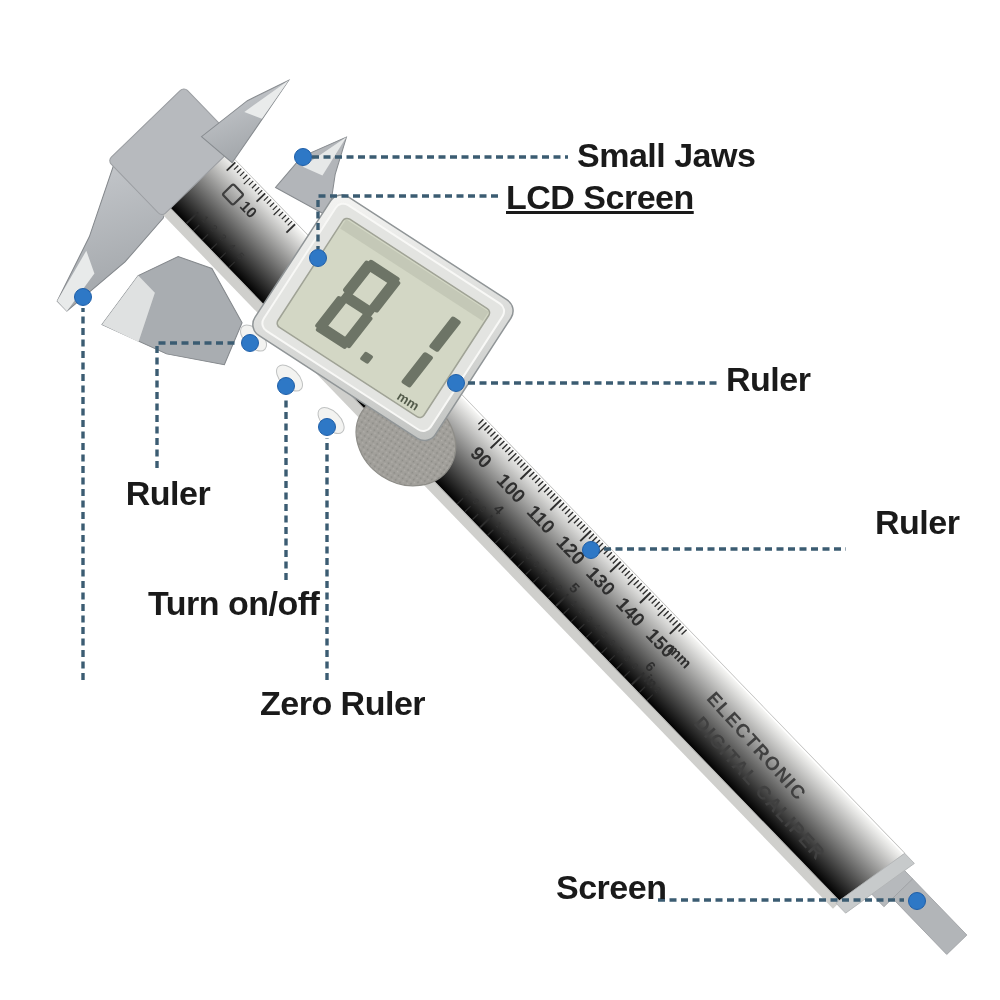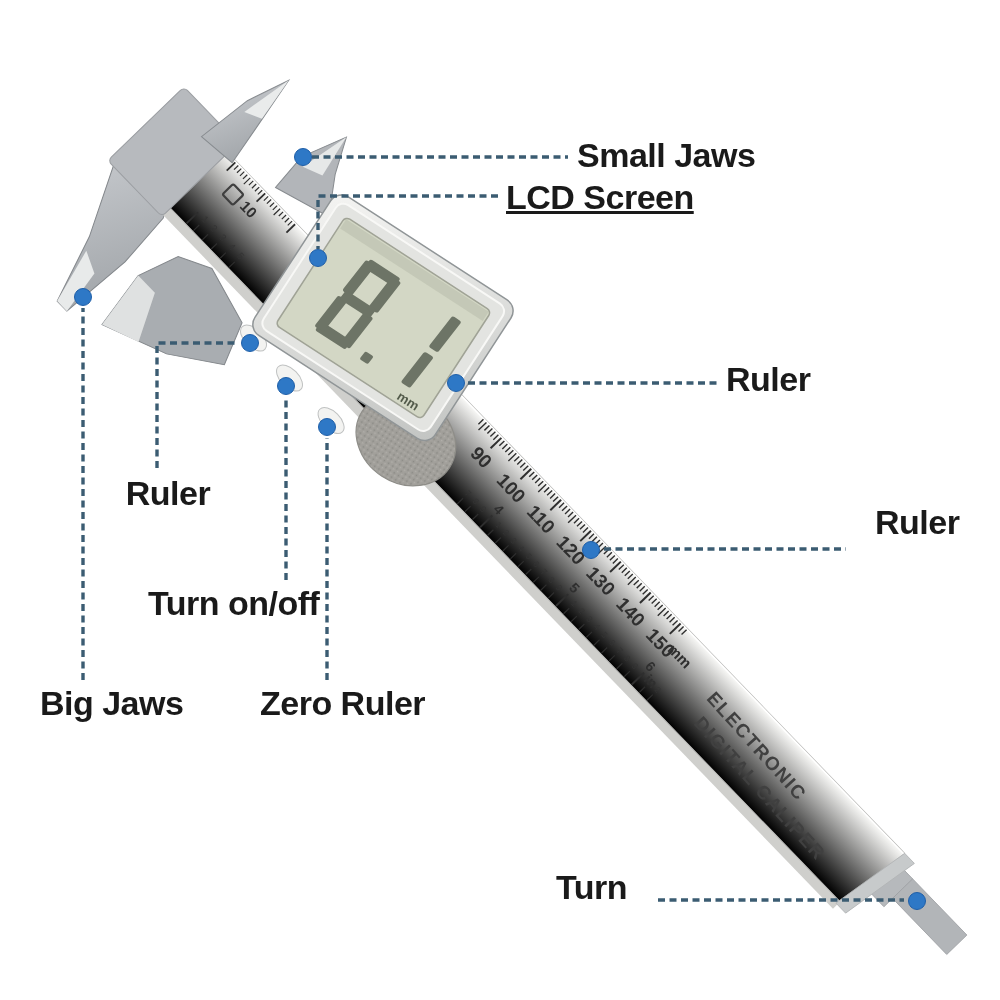--- a/index.html
+++ b/index.html
@@ -286,17 +286,16 @@
 </svg>
 
 <div class="lbl" style="left:577px;top:136px;">Small Jaws</div>
 <div class="lbl" style="left:506px;top:178px;text-decoration:underline;">LCD Screen</div>
 <div class="lbl" style="left:726px;top:360px;">Ruler</div>
 <div class="lbl" style="left:853px;top:503px;margin-left:22px;">Ruler</div>
 <div class="lbl lbl-center" style="left:88px;top:473px;width:160px;">
   <div>Ruler</div>
 </div>
 <div class="lbl" style="left:148px;top:584px;">Turn on/off</div>
-<div class="lbl" style="left:40px;top:684px;">Big Jaws</div>
 <div class="lbl" style="left:260px;top:684px;">Zero Ruler</div>
-<div class="lbl" style="left:556px;top:868px;">Turn</div>
+<div class="lbl" style="left:556px;top:868px;">Screen</div>
 
 </div>
 
 </body></html>

